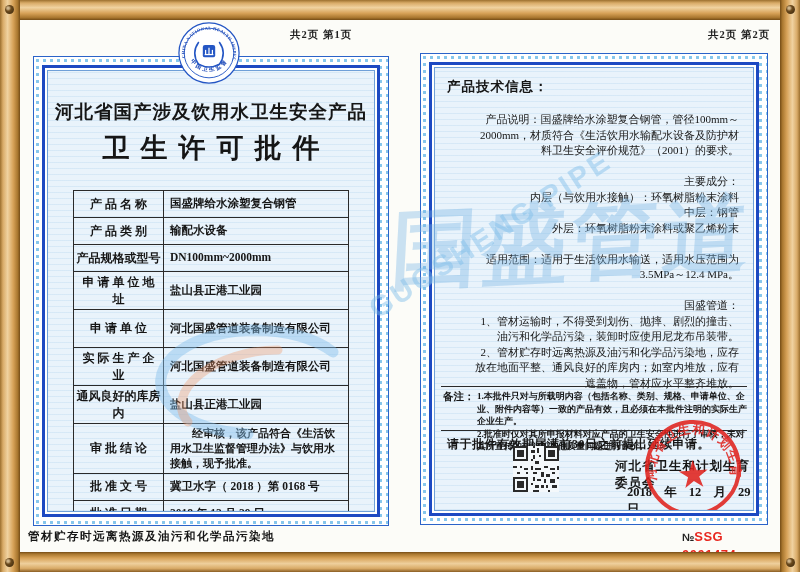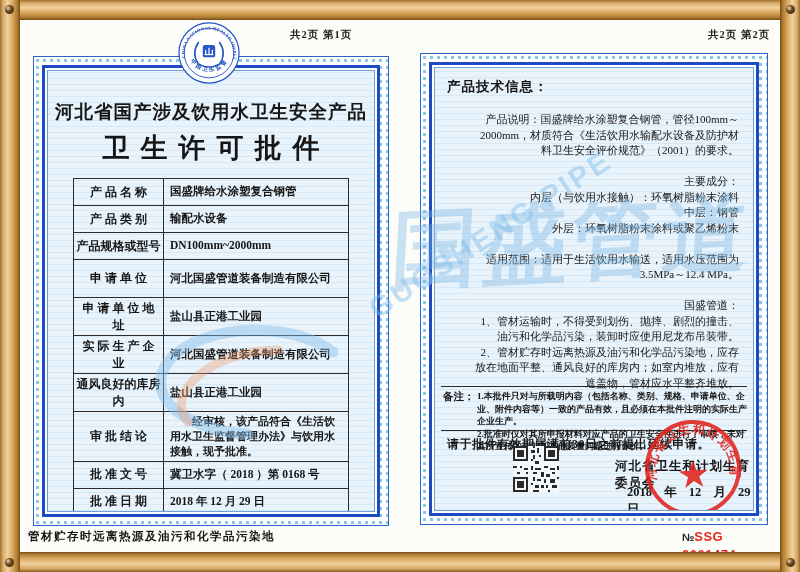--- a/index.html
+++ b/index.html
@@ -31,21 +31,21 @@
   .mid{width:100%;height:100%;border:3px solid #1d49c2;padding:2px;background:#fff;}
   .core{width:100%;height:100%;border:1px solid #6fa0d8;position:relative;overflow:hidden;
         background-color:#e9f3fb;
         background-image:repeating-linear-gradient(0deg,rgba(140,190,228,.20) 0 1px,rgba(0,0,0,0) 1px 6px);}
   
   .ind{position:absolute;top:8px;font-size:10.5px;font-weight:bold;letter-spacing:1px;color:#222;z-index:2;}
   .ind1{left:270px;} .ind2{left:688px;}
   .logo{position:absolute;left:158px;top:2px;z-index:7;}
   .t1{margin:28px 6px 0;text-align:center;font-size:18.5px;font-weight:bold;letter-spacing:1px;}
   .t2{margin:6px 0 0;text-align:center;font-size:27px;font-weight:bold;letter-spacing:11px;text-indent:11px;}
-  table.cert{margin:12px auto 0;border-collapse:collapse;width:276px;}
+  table.cert{margin:24px auto 0;border-collapse:collapse;width:276px;}
   table.cert td{border:1px solid #2a2a2a;font-weight:bold;}
   td.clabel{width:90px;text-align:center;font-size:12px;padding:1px 2px;letter-spacing:0;}
   td.cvalue{font-size:11.5px;padding:2px 6px;line-height:1.35;}
   tr.crow:nth-of-type(-n+3){height:27px;}
   tr.crow:nth-of-type(n+4):nth-of-type(-n+7){height:38px;}
   tr.crow:nth-of-type(8){height:40px;}
   tr.crow:nth-of-type(8) td.cvalue{text-indent:2em;font-size:11px;}
   tr.crow:nth-of-type(n+9){height:27px;}
   .footer1{position:absolute;left:8px;top:509px;font-size:11.5px;font-weight:bold;letter-spacing:1.5px;z-index:2;}
   
@@ -110,27 +110,27 @@
                   <td class="clabel">产 品 类 别</td>
                   <td class="cvalue">输配水设备</td>
                 </tr>
 
                 <tr class="crow">
                   <td class="clabel">产品规格或型号</td>
                   <td class="cvalue">DN100mm~2000mm</td>
                 </tr>
 
                 <tr class="crow">
+                  <td class="clabel">申 请 单 位 地 址</td>
+                  <td class="cvalue">盐山县正港工业园</td>
+                </tr>
+
+                <tr class="crow">
                   <td class="clabel">申 请 单 位</td>
                   <td class="cvalue">河北国盛管道装备制造有限公司</td>
-                </tr>
-
-                <tr class="crow">
-                  <td class="clabel">申 请 单 位 地 址</td>
-                  <td class="cvalue">盐山县正港工业园</td>
                 </tr>
 
                 <tr class="crow">
                   <td class="clabel">实 际 生 产 企 业</td>
                   <td class="cvalue">河北国盛管道装备制造有限公司</td>
                 </tr>
 
                 <tr class="crow">
                   <td class="clabel">通风良好的库房内</td>
                   <td class="cvalue">盐山县正港工业园</td>

